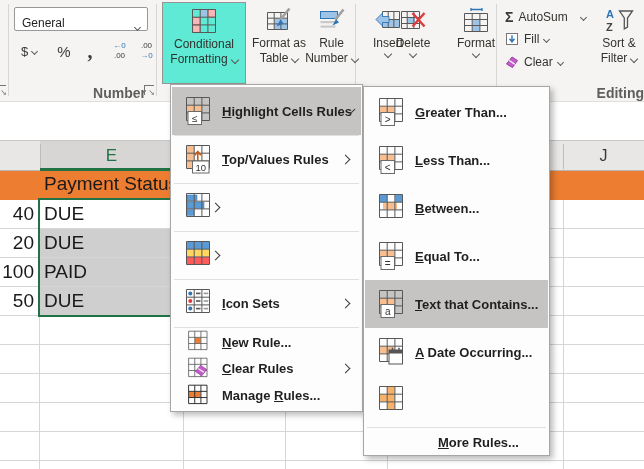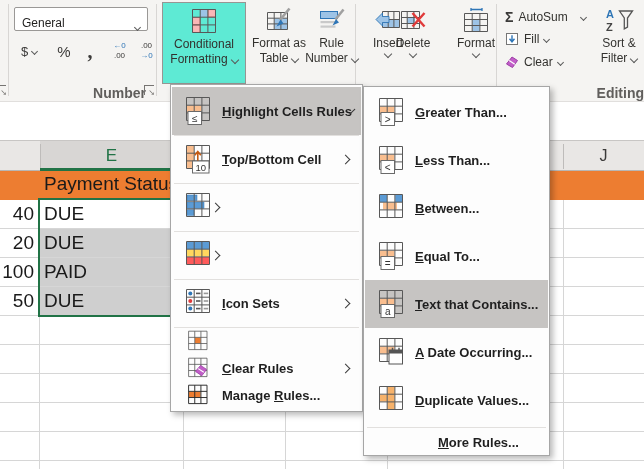--- a/index.html
+++ b/index.html
@@ -283,21 +283,21 @@
 
     <div class="msep" style="top:50px"></div>
     <div class="mitem" style="top:50px;height:48px">
       <svg class="mic" width="30" height="30" viewBox="0 0 30 30">
         <rect x="5" y="2" width="7" height="22.5" fill="#F9BE8F"></rect>
         <path d="M4.5 1.5h23v23h-23z M4.5 9.2h23 M4.5 16.9h23 M12.2 1.5v23 M19.9 1.5v23" fill="none" stroke="#585858"></path>
         <path d="M15.8 20V8 M12.8 11.2 L15.8 7.6 L18.8 11.2" stroke="#C55A11" stroke-width="1.6" fill="none"></path>
         <rect x="10.5" y="17" width="16.5" height="12" fill="#fff" stroke="#6a6a6a"></rect>
         <text x="18.7" y="26.5" font-size="9.5" text-anchor="middle" fill="#333">10</text>
       </svg>
-      <div class="mlabel"><span></span><u>T</u><span>op/Bottom Cell</span></div>
+      <div class="mlabel"><span></span><u>T</u><span>op/Values Rules</span></div>
       <span class="arr"></span>
     </div>
 
     <div class="msep" style="top:98px"></div>
     <div class="mitem" style="top:98px;height:48px">
       <svg class="mic" width="30" height="30" viewBox="0 0 30 30">
         <rect x="5" y="3" width="10" height="5.5" fill="#5B9BD5" stroke="#2E75B6" stroke-width="0.5"></rect>
         <rect x="5" y="10.2" width="17" height="6" fill="#5B9BD5" stroke="#2E75B6" stroke-width="0.5"></rect>
         <rect x="5" y="17.8" width="7" height="5.5" fill="#5B9BD5" stroke="#2E75B6" stroke-width="0.5"></rect>
         <path d="M4.5 1.5h23v23h-23z M4.5 9.2h23 M4.5 16.9h23 M12.2 1.5v23 M19.9 1.5v23" fill="none" stroke="#585858"></path>
@@ -333,20 +333,21 @@
       <div class="mlabel"><span></span><u>I</u><span>con Sets</span></div>
       <span class="arr"></span>
     </div>
 
     <div class="msep" style="top:242px"></div>
     <div class="mitem" style="top:244px;height:26px">
       <svg class="mic" width="24" height="24" viewBox="0 0 30 30">
         <rect x="12.4" y="9.4" width="7.3" height="7.3" fill="#ED7D31"></rect>
         <path d="M4.5 1.5h23v23h-23z M4.5 9.2h23 M4.5 16.9h23 M12.2 1.5v23 M19.9 1.5v23" fill="none" stroke="#585858"></path>
       </svg>
+      <div class="mlabel"><span></span><u>N</u><span>ew Rule...</span></div>
     </div>
 
     <div class="mitem" style="top:270px;height:27px">
       <svg class="mic" width="24" height="24" viewBox="0 0 30 30">
         <path d="M4.5 1.5h23v23h-23z M4.5 9.2h23 M4.5 16.9h23 M12.2 1.5v23 M19.9 1.5v23" fill="none" stroke="#585858"></path>
         <polygon points="13,18 19.5,10.5 27,15.5 21,23.5" fill="#C25EC9" stroke="#9C3DA5"></polygon>
         <path d="M16.5,14.5 23.5,19" stroke="#fff" stroke-width="1.4"></path>
       </svg>
       <div class="mlabel"><span></span><u>C</u><span>lear Rules</span></div>
       <span class="arr"></span>
@@ -423,21 +424,20 @@
       </svg>
       <div class="mlabel"><span></span><u>A</u><span> Date Occurring...</span></div>
     </div>
 
     <div class="mitem" style="top:289px;height:48px">
       <svg class="mic" width="30" height="30" viewBox="0 0 30 30">
         <rect x="12.4" y="2" width="7.3" height="22.3" fill="#F6B26B"></rect>
         <rect x="5" y="9.7" width="7.2" height="6.8" fill="#F6B26B"></rect>
         <path d="M4.5 1.5h23v23h-23z M4.5 9.2h23 M4.5 16.9h23 M12.2 1.5v23 M19.9 1.5v23" fill="none" stroke="#585858"></path>
       </svg>
-      <div class="mlabel"><span></span><u>D</u><span>uplicate Values...</span></div>
     </div>
 
     <div class="msep" style="top:340px"></div>
     <div class="mitem" style="top:343px;height:25px">
       <div class="mlabel noicon"><span></span><u>M</u><span>ore Rules...</span></div>
     </div>
   </div>
 
 </div>
 

